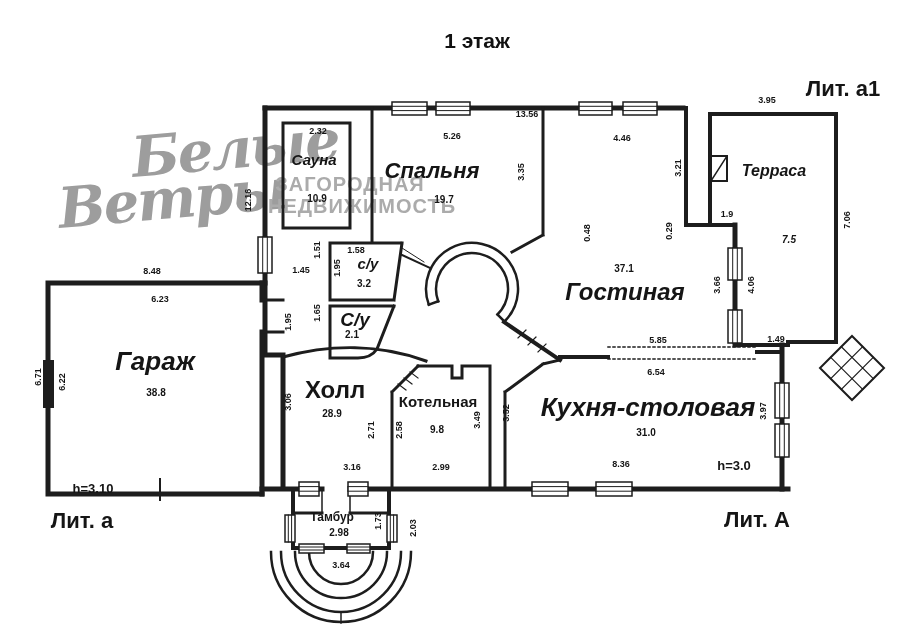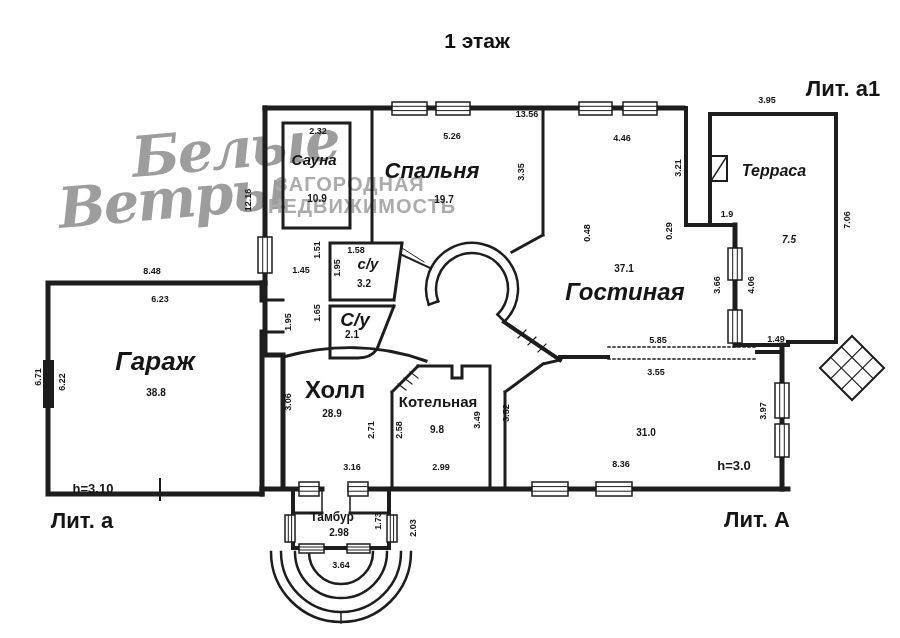--- a/index.html
+++ b/index.html
@@ -214,36 +214,37 @@
       <div class="lbl area" style="left: 624px; top: 269px; transform: translate(-50%, -50%);">37.1</div>
       <div class="lbl room" style="left: 774px; top: 171px; font-size: 16px; transform: translate(-50%, -50%);">Терраса</div>
       <div class="lbl area" style="left: 789px; top: 240px; transform: translate(-50%, -50%); font-style: italic;">7.5</div>
       <div class="lbl room" style="left: 155px; top: 361px; font-size: 26px; transform: translate(-50%, -50%);">Гараж</div>
       <div class="lbl area" style="left: 156px; top: 393px; transform: translate(-50%, -50%);">38.8</div>
       <div class="lbl hgt" style="left: 93px; top: 468px; transform: translate(-50%, -50%); margin-top: 20px;">h=3.10</div>
       <div class="lbl roomu" style="left: 335px; top: 390px; font-size: 24px; transform: translate(-50%, -50%);">Холл</div>
       <div class="lbl area" style="left: 332px; top: 414px; transform: translate(-50%, -50%);">28.9</div>
       <div class="lbl roomu" style="left: 438px; top: 401px; font-size: 15px; transform: translate(-50%, -50%);">Котельная</div>
       <div class="lbl area" style="left: 437px; top: 430px; transform: translate(-50%, -50%);">9.8</div>
+      <div class="lbl room" style="left: 648px; top: 407px; font-size: 26px; transform: translate(-50%, -50%);">Кухня-столовая</div>
       <div class="lbl area" style="left: 646px; top: 433px; transform: translate(-50%, -50%);">31.0</div>
       <div class="lbl hgt" style="left: 734px; top: 465px; transform: translate(-50%, -50%);">h=3.0</div>
       <div class="lbl roomu" style="left: 332px; top: 517px; font-size: 12px; transform: translate(-50%, -50%);">Тамбур</div>
       <div class="lbl area" style="left: 339px; top: 533px; transform: translate(-50%, -50%);">2.98</div>
       <div class="lbl dim" style="left: 527px; top: 97px; transform: translate(-50%, -50%); margin-top: 17px;">13.56</div>
       <div class="lbl dim" style="left: 767px; top: 100px; transform: translate(-50%, -50%);">3.95</div>
       <div class="lbl dim" style="left: 318px; top: 131px; transform: translate(-50%, -50%);">2.32</div>
       <div class="lbl dim" style="left: 452px; top: 136px; transform: translate(-50%, -50%);">5.26</div>
       <div class="lbl dim" style="left: 622px; top: 138px; transform: translate(-50%, -50%);">4.46</div>
       <div class="lbl dim" style="left: 727px; top: 214px; transform: translate(-50%, -50%);">1.9</div>
       <div class="lbl dim" style="left: 301px; top: 270px; transform: translate(-50%, -50%);">1.45</div>
       <div class="lbl dim" style="left: 356px; top: 250px; transform: translate(-50%, -50%);">1.58</div>
       <div class="lbl dim" style="left: 152px; top: 271px; transform: translate(-50%, -50%);">8.48</div>
       <div class="lbl dim" style="left: 160px; top: 299px; transform: translate(-50%, -50%);">6.23</div>
       <div class="lbl dim" style="left: 658px; top: 340px; transform: translate(-50%, -50%);">5.85</div>
-      <div class="lbl dim" style="left: 656px; top: 372px; transform: translate(-50%, -50%);">3.55</div>
+      <div class="lbl dim" style="left: 656px; top: 372px; transform: translate(-50%, -50%);">6.54</div>
       <div class="lbl dim" style="left: 776px; top: 339px; transform: translate(-50%, -50%);">1.49</div>
       <div class="lbl dim" style="left: 352px; top: 467px; transform: translate(-50%, -50%);">3.16</div>
       <div class="lbl dim" style="left: 441px; top: 467px; transform: translate(-50%, -50%);">2.99</div>
       <div class="lbl dim" style="left: 621px; top: 464px; transform: translate(-50%, -50%);">8.36</div>
       <div class="lbl dim" style="left: 341px; top: 565px; transform: translate(-50%, -50%);">3.64</div>
       <div class="lbl dim" style="left: 248px; top: 200px; transform: translate(-50%, -50%) rotate(-90deg);">12.16</div>
       <div class="lbl dim" style="left: 521px; top: 172px; transform: translate(-50%, -50%) rotate(-90deg);">3.35</div>
       <div class="lbl dim" style="left: 678px; top: 168px; transform: translate(-50%, -50%) rotate(-90deg);">3.21</div>
       <div class="lbl dim" style="left: 669px; top: 231px; transform: translate(-50%, -50%) rotate(-90deg);">0.29</div>
       <div class="lbl dim" style="left: 847px; top: 220px; transform: translate(-50%, -50%) rotate(-90deg);">7.06</div>

